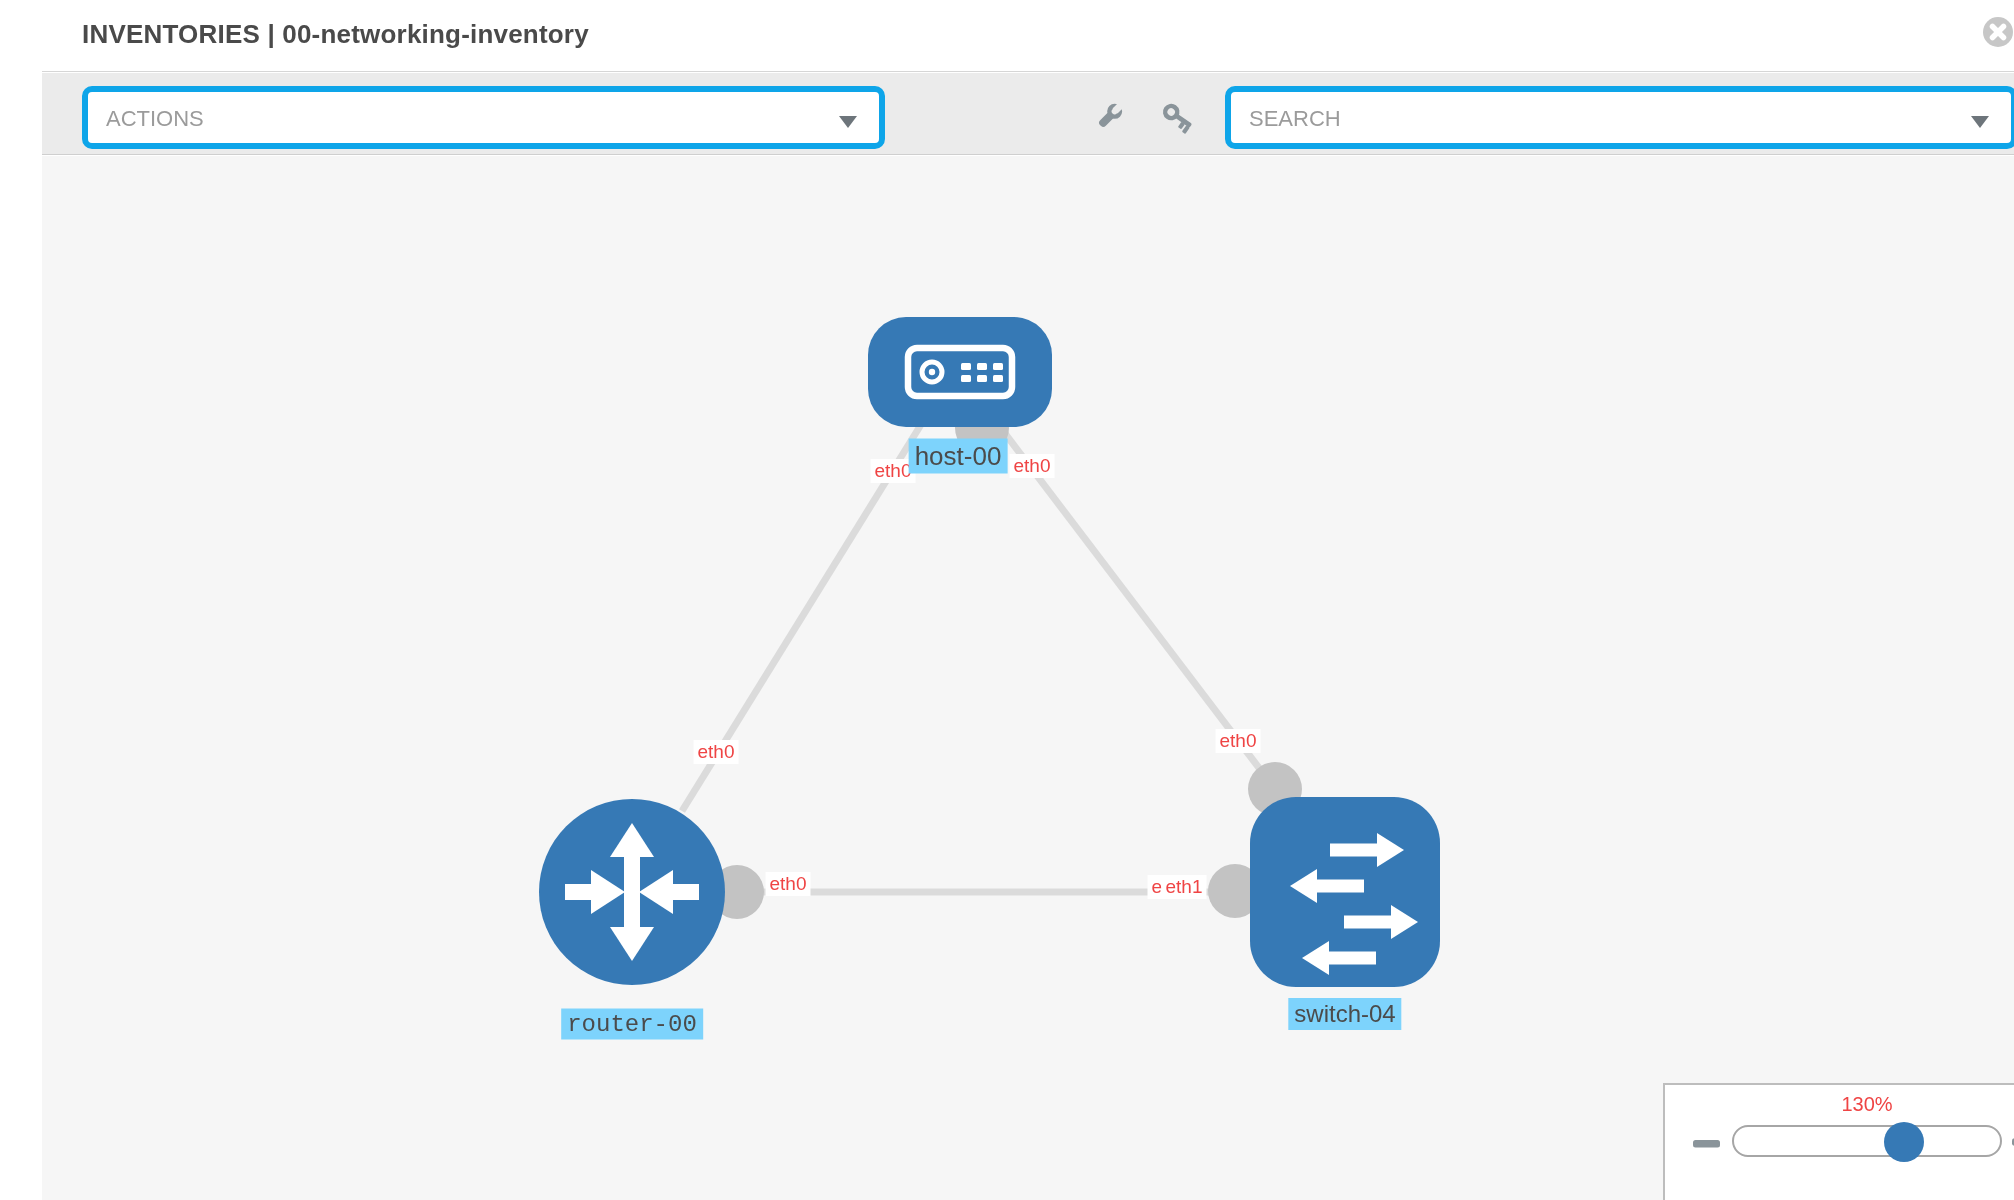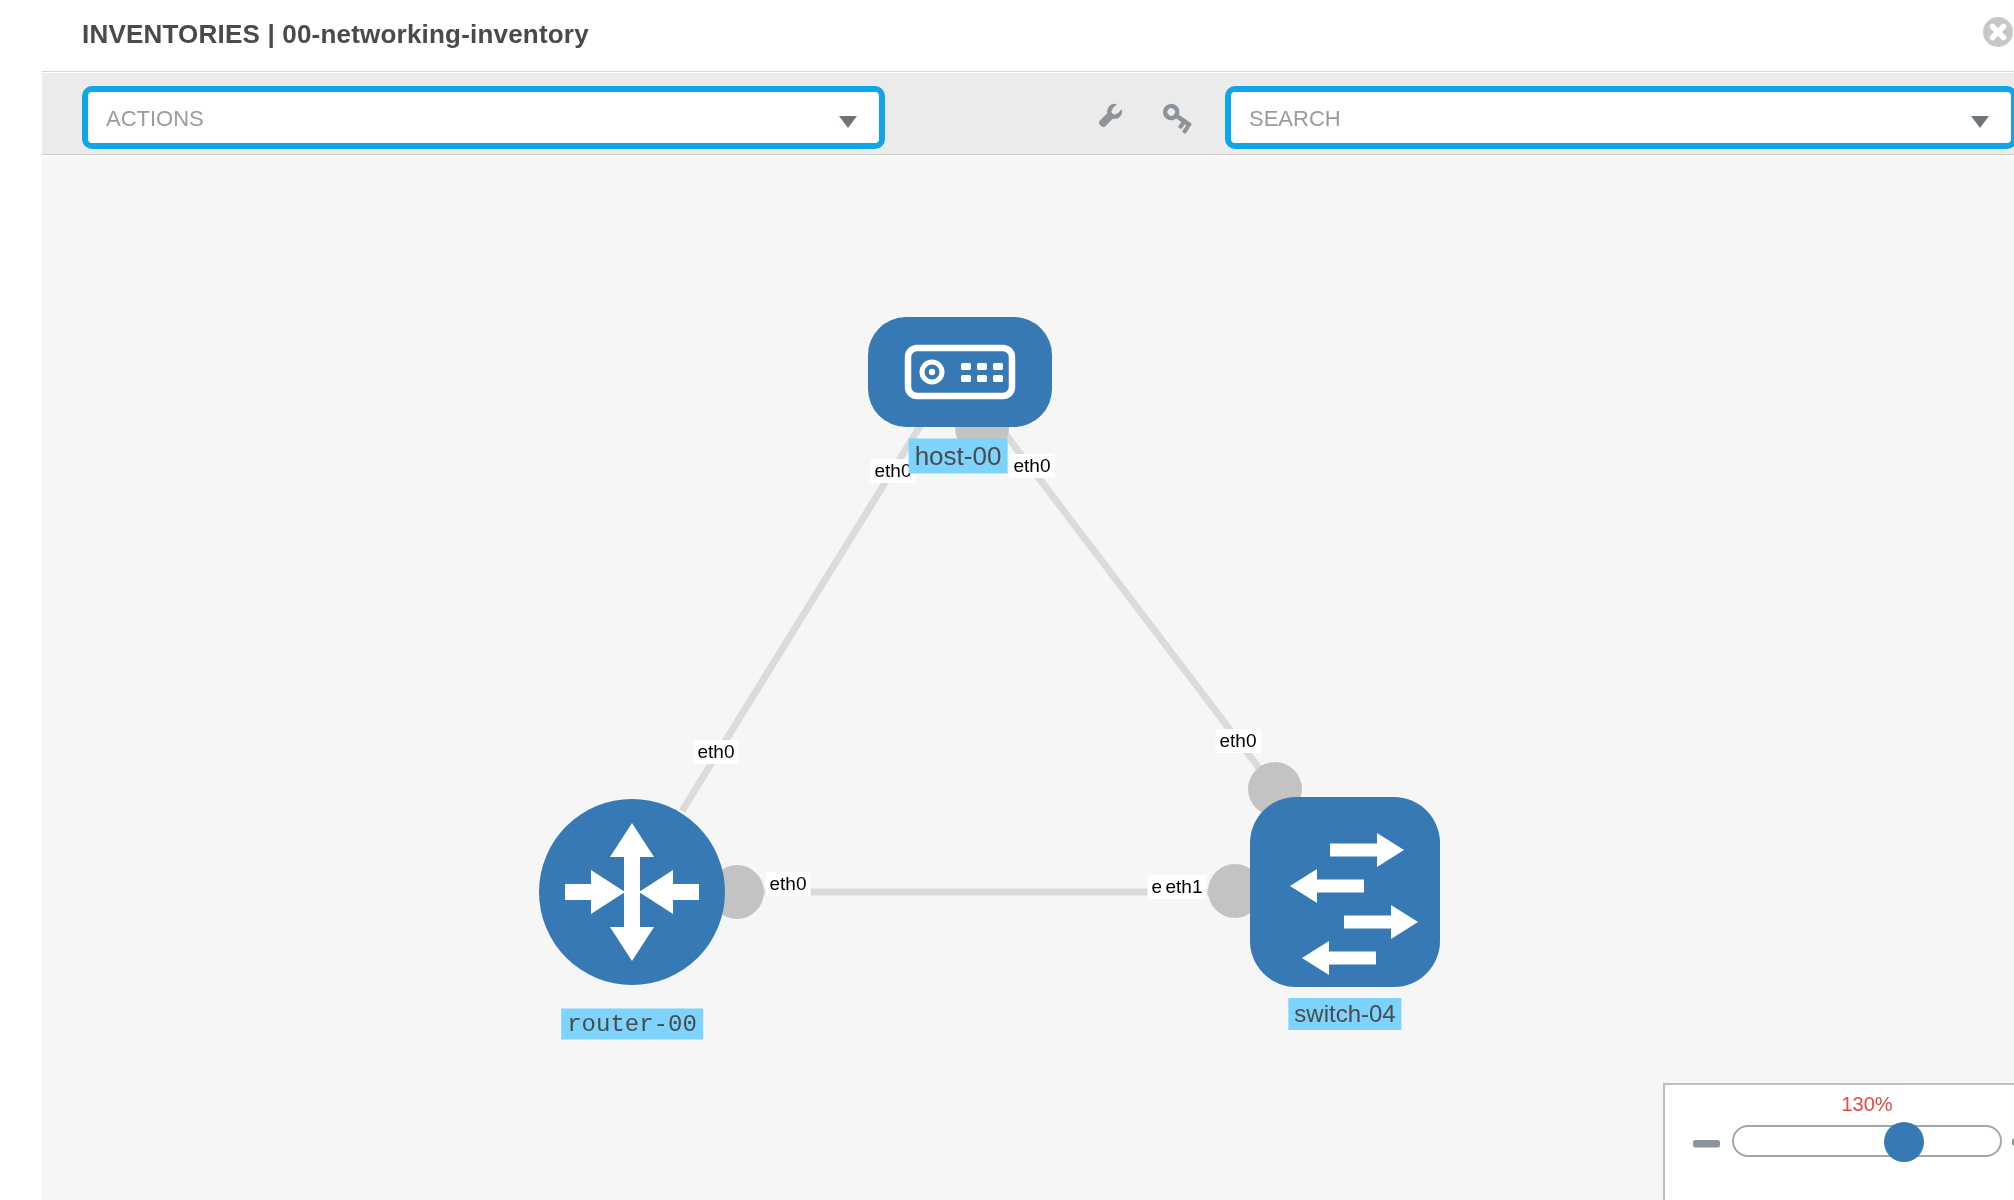--- a/index.html
+++ b/index.html
@@ -42,21 +42,21 @@
 
   .node { position:absolute; background:var(--node-blue,#3679b5); cursor:pointer;
           display:flex; align-items:center; justify-content:center; }
   .node-host   { left:826px; top:161px; width:184px; height:110px; border-radius:38px; }
   .node-router { left:497px; top:643px; width:186px; height:186px; border-radius:50%; }
   .node-switch { left:1208px; top:641px; width:190px; height:190px; border-radius:46px; }
 
   .node-label { position:absolute; transform:translate(-50%,-50%); background:#7dd3fc;
                 color:#4b4b4b; font-size:24px; padding:2px 6px; white-space:nowrap; z-index:5; }
   .iface-label { position:absolute; transform:translate(-50%,-50%); background:#fff;
-                 color:#000000; font-size:19px; padding:1px 4px; white-space:nowrap; z-index:4; }
+                 color:#ef4444; font-size:19px; padding:1px 4px; white-space:nowrap; z-index:4; }
   .iface-front { z-index:6;text-align:center; }
 
   
   .zoom-panel { position:absolute; left:1621px; top:927px; width:420px; height:160px;
                 background:#fff; border:2px solid #bdbdbd; }
   .zoom-level { position:absolute; left:67px; top:8px; width:270px; text-align:center;
                 font-size:20px; color:#ef4444; }
   .zoom-minus { position:absolute; left:28px; top:50px; cursor:pointer; }
   .zoom-plus  { position:absolute; left:346px; top:42px; cursor:pointer; }
   .zoom-track { position:absolute; left:67px; top:40px; width:270px; height:32px;

